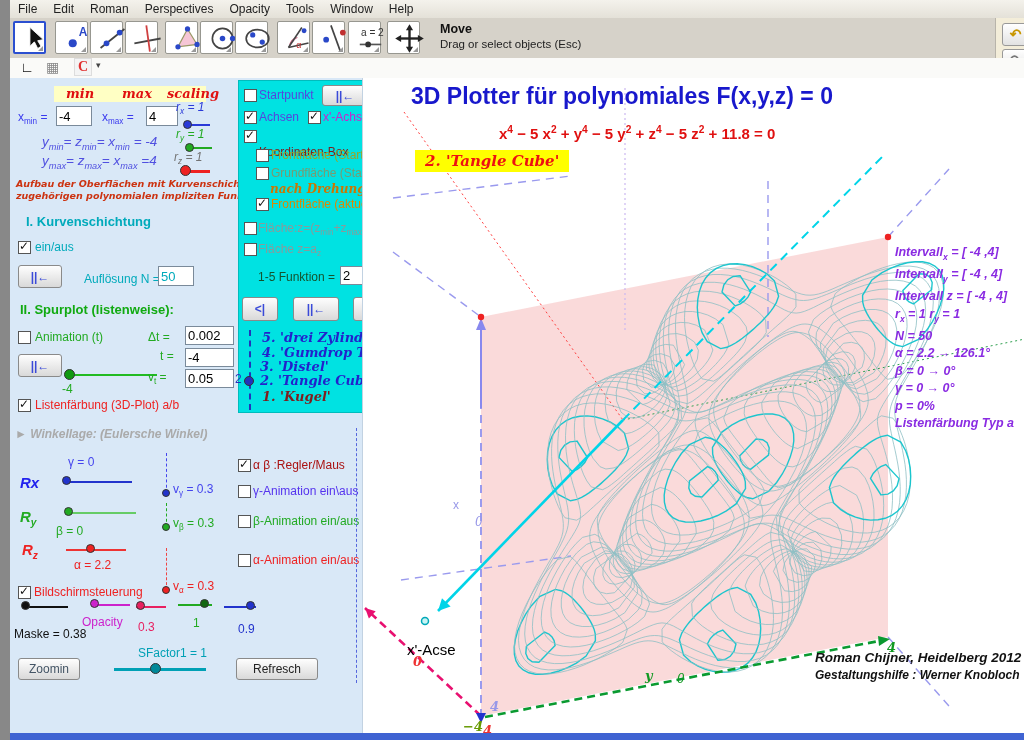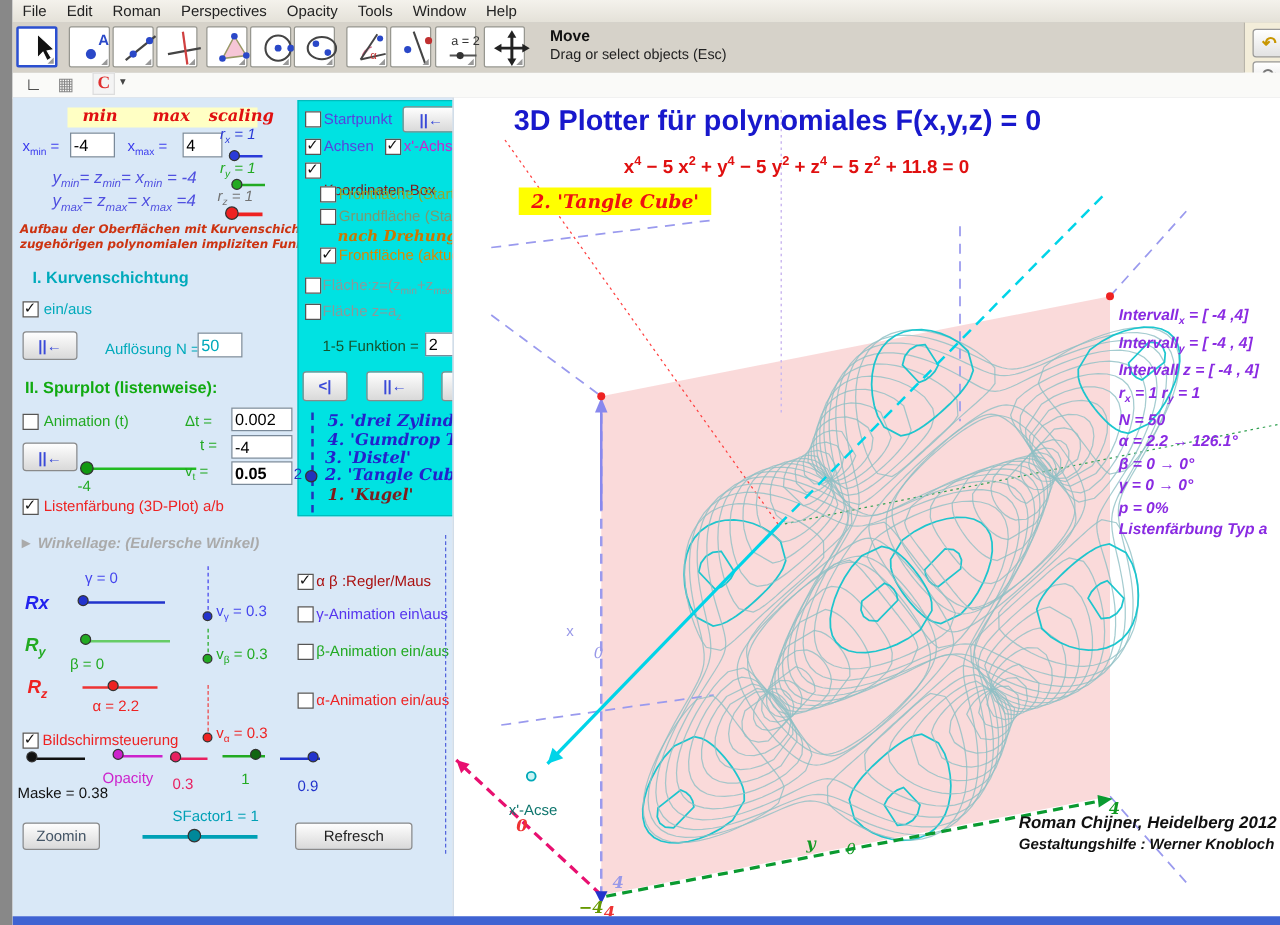--- a/index.html
+++ b/index.html
@@ -180,21 +180,21 @@
     <span class="lbl" style="left:25px;top:252px;color:#22aa22">Animation (t)</span>
     <span class="lbl" style="left:138px;top:252px;color:#22aa22">Δt =</span>
     <input class="inp" style="left: 175px; top: 248px; width: 43px; height: 17px;" value="0.002">
     <button class="btn" style="left:8px;top:276px;width:44px;height:23px;color:#3a4ad8">||←</button>
     <span class="lbl" style="left:150px;top:271px;color:#22aa22">t =</span>
     <input class="inp" style="left: 175px; top: 270px; width: 43px; height: 17px;" value="-4">
     <div class="sl" style="left:58px;top:296px;width:89px;border-color:#22bb22"></div>
     <div class="dot" style="left:54px;top:291px;width:11px;height:11px;background:#119911"></div>
     <span class="lbl" style="left:52px;top:304px;color:#22aa22">-4</span>
     <span class="lbl" style="left:138px;top:292px;color:#22aa22"><span>v</span><sub>t</sub><span> =</span></span>
-    <input class="inp" style="left: 175px; top: 291px; width: 43px; height: 17px; font-weight: bold;" value="0.05">
+    <input class="inp" style="left: 175px; top: 291px; width: 43px; height: 17px;" value="0.05">
     <span class="cb checked" style="left:8px;top:321px"></span>
     <span class="lbl" style="left:25px;top:320px;color:#ee2222">Listenfärbung (3D-Plot)  a/b</span>
 
     <span class="lbl" style="left:5px;top:349px;font:bold italic 12px 'Liberation Sans',sans-serif;color:#aaaaaa">► Winkellage: (Eulersche Winkel)</span>
 
     <span class="lbl" style="left:58px;top:377px;color:#4444ee">γ = 0</span>
     <span class="lbl" style="left:10px;top:396px;font:bold italic 15px 'Liberation Sans',sans-serif;color:#2222ee">Rx</span>
     <div class="sl" style="left:56px;top:403px;width:66px;border-color:#2233cc"></div>
     <div class="dot" style="left:52px;top:398px;background:#2233cc"></div>
     <div class="vdash" style="left:156px;top:375px;height:40px;border-color:#4444ee"></div>
@@ -243,21 +243,21 @@
     <span class="lbl" style="left:183px;top:538px;color:#22aa22">1</span>
     <div class="sl" style="left:214px;top:528px;width:32px;border-color:#2233cc"></div>
     <div class="dot" style="left:236px;top:523px;background:#2233cc"></div>
     <span class="lbl" style="left:228px;top:544px;color:#2233cc">0.9</span>
     <span class="lbl" style="left:4px;top:549px;color:#111">Maske = 0.38</span>
 
     <button class="btn" style="left:8px;top:580px;width:62px;height:22px;font-weight:normal;color:#456">Zoomin</button>
     <span class="lbl" style="left:128px;top:568px;color:#00a0b5">SFactor1 = 1</span>
     <div class="sl" style="left:104px;top:590px;width:92px;border-top-width:3px;border-color:#00a0b5"></div>
     <div class="dot" style="left:140px;top:585px;width:11px;height:11px;background:#008899"></div>
-    <button class="btn" style="left:226px;top:580px;width:94px;height:22px;font-weight:normal;color:#222">Refresch</button>
+    <button class="btn" style="left:226px;top:580px;width:82px;height:22px;font-weight:normal;color:#222">Refresch</button>
   </div>
 
   <div id="cyanpanel"></div>
   <span class="cb" style="left:234px;top:89px"></span>
   <span class="lbl" style="left:249px;top:88px;color:#5544dd">Startpunkt</span>
   <button class="btn" style="left:312px;top:85px;width:46px;height:21px;color:#3a4ad8">||←</button>
   <span class="cb checked" style="left:234px;top:111px"></span>
   <span class="lbl" style="left:249px;top:110px;color:#5544dd">Achsen</span>
   <span class="cb checked" style="left:298px;top:111px"></span>
   <span class="lbl" style="left:313px;top:110px;color:#cc22cc">x'-Achse</span>
@@ -432,21 +432,21 @@
       <div class="infoline"><span>α = 2.2  →  126.1°</span></div>
       <div class="infoline"><span>β = 0  →  0°</span></div>
       <div class="infoline"><span>γ = 0  →  0°</span></div>
       <div class="infoline"><span>p = 0%</span></div>
       <div class="infoline"><span>Listenfärbung Typ a</span></div>
     </div>
 
     <div class="lbl" style="left:452px;top:572px;font:bold italic 13.5px 'Liberation Sans',sans-serif;color:#111">Roman Chijner, Heidelberg 2012</div>
     <div class="lbl" style="left:452px;top:590px;font:bold italic 12px 'Liberation Sans',sans-serif;color:#111">Gestaltungshilfe : Werner Knobloch</div>
 
-    <span class="lbl" style="left:44px;top:563px;color:#0f766e;font-size:12px">x'-Acse</span>
+    <span class="lbl" style="left:44px;top:563px;color:#000000;font-size:15px">x'-Acse</span>
     <span class="lbl" style="left:90px;top:420px;color:#9898e8;font-size:12px">x</span>
     <span class="lbl ser" style="left:112px;top:437px;font:italic 12px 'DejaVu Serif',serif;color:#9898e8">0</span>
     <span class="lbl ser" style="left:282px;top:590px;font:bold italic 13px 'DejaVu Serif',serif;color:#119922">y</span>
     <span class="lbl ser" style="left:314px;top:594px;font:italic 12px 'DejaVu Serif',serif;color:#119922">0</span>
     <span class="lbl ser" style="left:127px;top:621px;font:bold italic 13px 'DejaVu Serif',serif;color:#9898e8">4</span>
     <span class="lbl ser" style="left:100px;top:641px;font:bold italic 13px 'DejaVu Serif',serif;color:#669900">−4</span>
     <span class="lbl ser" style="left:524px;top:562px;font:bold italic 13px 'DejaVu Serif',serif;color:#119922">4</span>
     <span class="lbl ser" style="left:50px;top:576px;font:bold italic 13px 'DejaVu Serif',serif;color:#ee3333">0</span>
     <span class="lbl ser" style="left:120px;top:645px;font:bold italic 13px 'DejaVu Serif',serif;color:#ee3333">4</span>
   </div>

